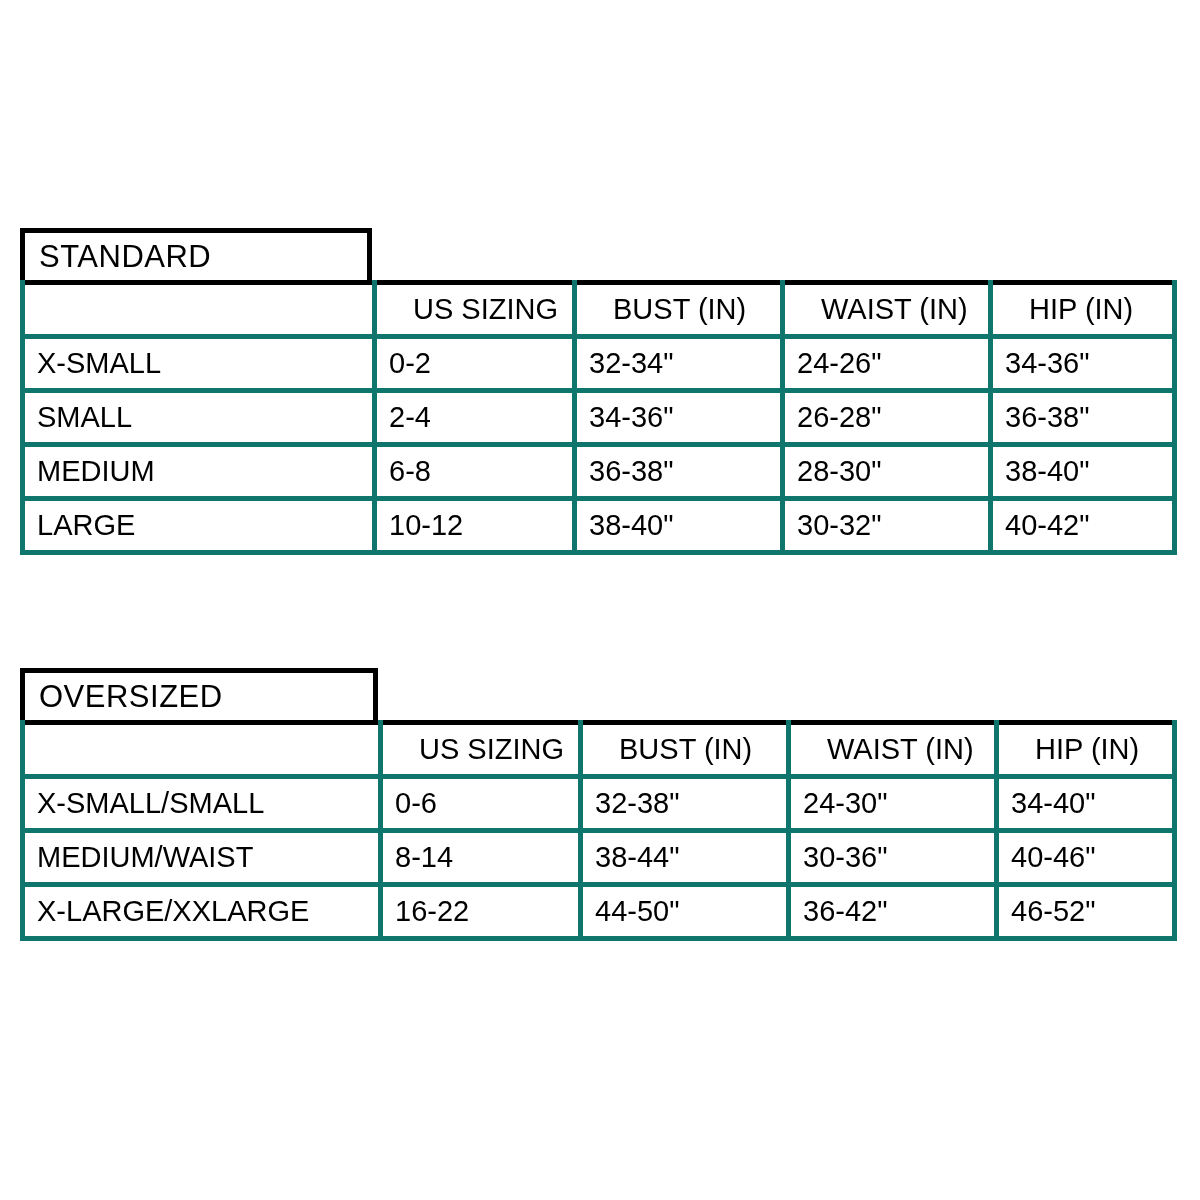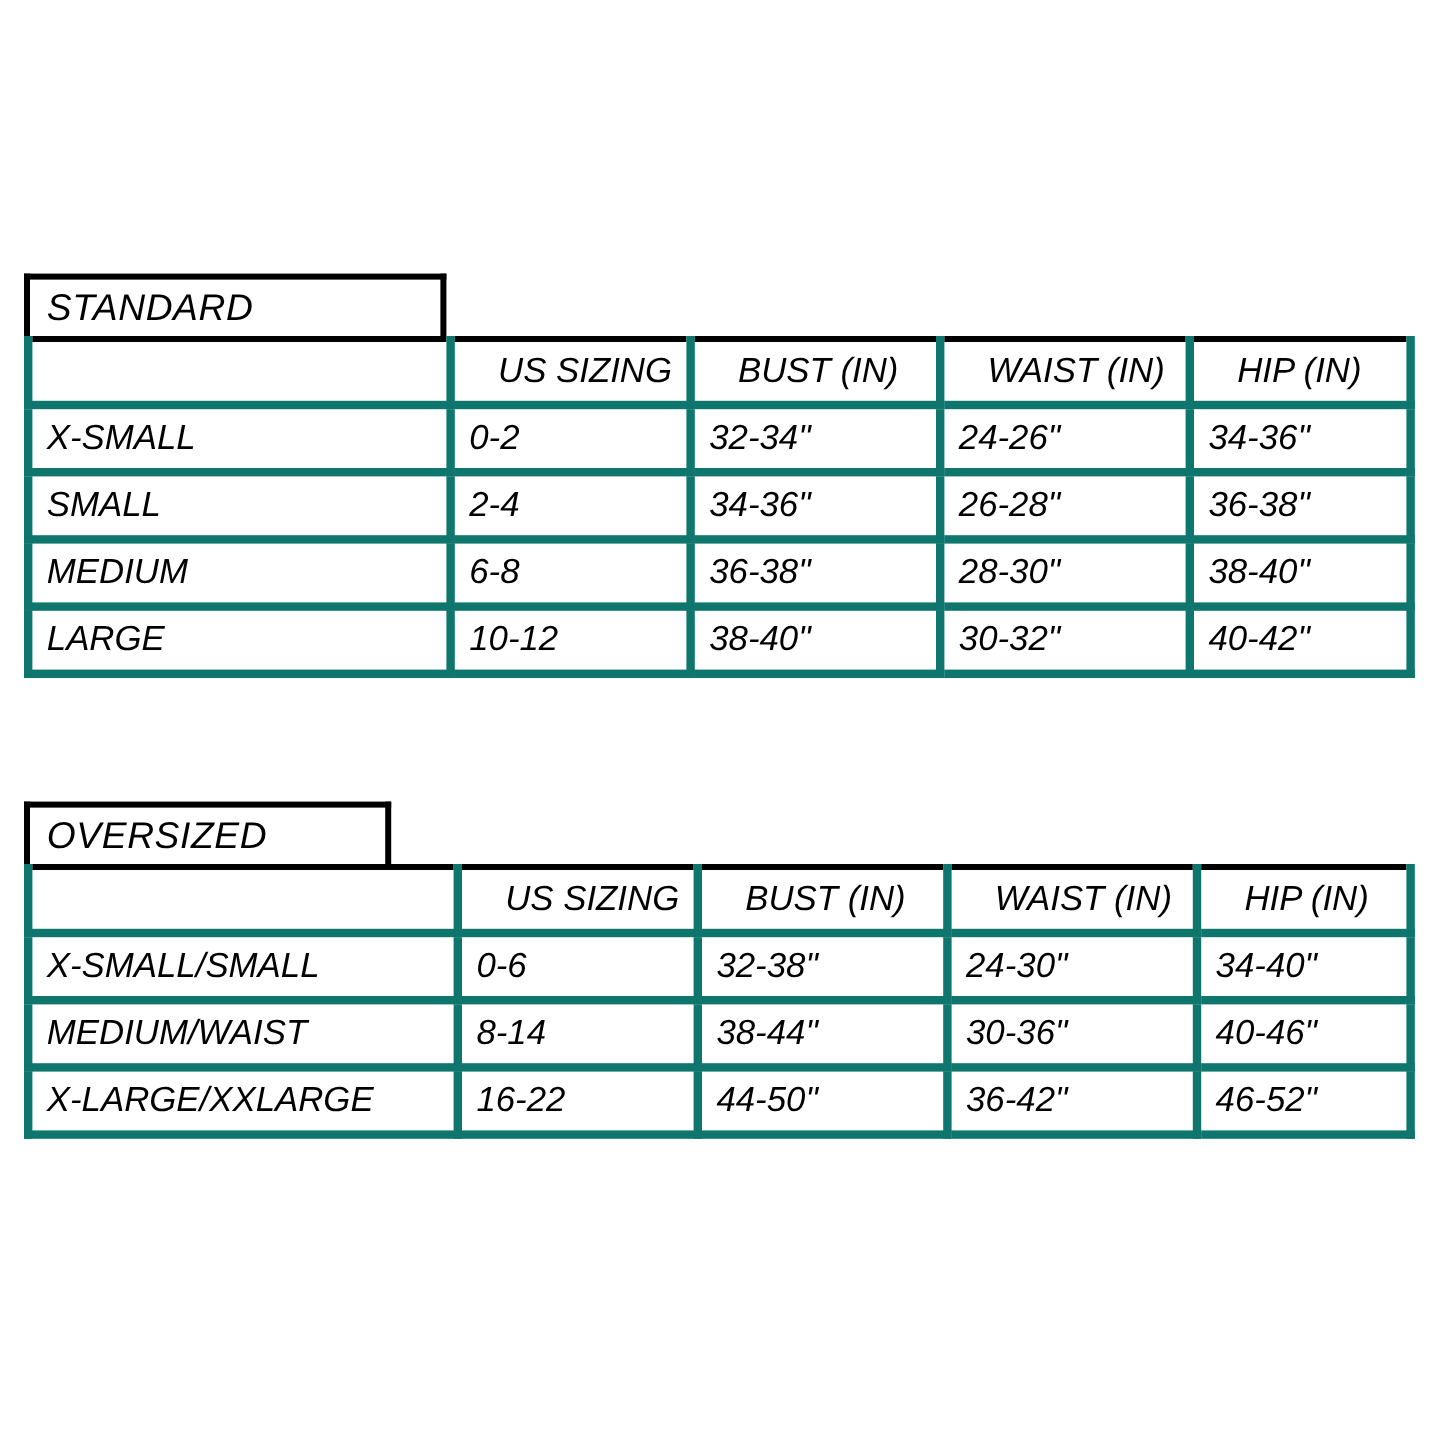--- a/index.html
+++ b/index.html
@@ -12,21 +12,20 @@
     height: 1200px;
     font-family: "Liberation Sans", sans-serif;
     color: #000000;
     overflow: hidden;
   }
   .page {
     position: relative;
     width: 1200px;
     height: 1200px;
     background: #ffffff;
-    font-style: italic;
   }
 
   
   .chart-block {
     position: absolute;
     left: 20px;
     width: 1152px;
   }
   #standard-block { top: 228px; }
   #oversized-block { top: 668px; }
@@ -36,37 +35,37 @@
     box-sizing: border-box;
     border: 5px solid #000;
     border-bottom: none;
     height: 52px;
     display: flex;
     align-items: center;
     padding-left: 14px;
     background: #fff;
   }
   #standard-block .title-tab { width: 352px; }
-  #oversized-block .title-tab { width: 306px; }
+  #oversized-block .title-tab { width: 358px; }
 
   .title-tab .title-text {
     font-size: 31px;
     letter-spacing: 0.5px;
     line-height: 1;
     white-space: nowrap;
   }
 
   table.size-table {
     border-collapse: collapse;
     width: 100%;
     table-layout: fixed;
     background: #fff;
   }
   table.size-table td {
-    border: 7px solid #0f766e;
+    border: 5px solid #0f766e;
     height: 49px;
     padding: 0 0 0 12px;
     font-size: 29px;
     line-height: 1;
     vertical-align: middle;
     white-space: nowrap;
     overflow: hidden;
   }
   
   table.size-table {

